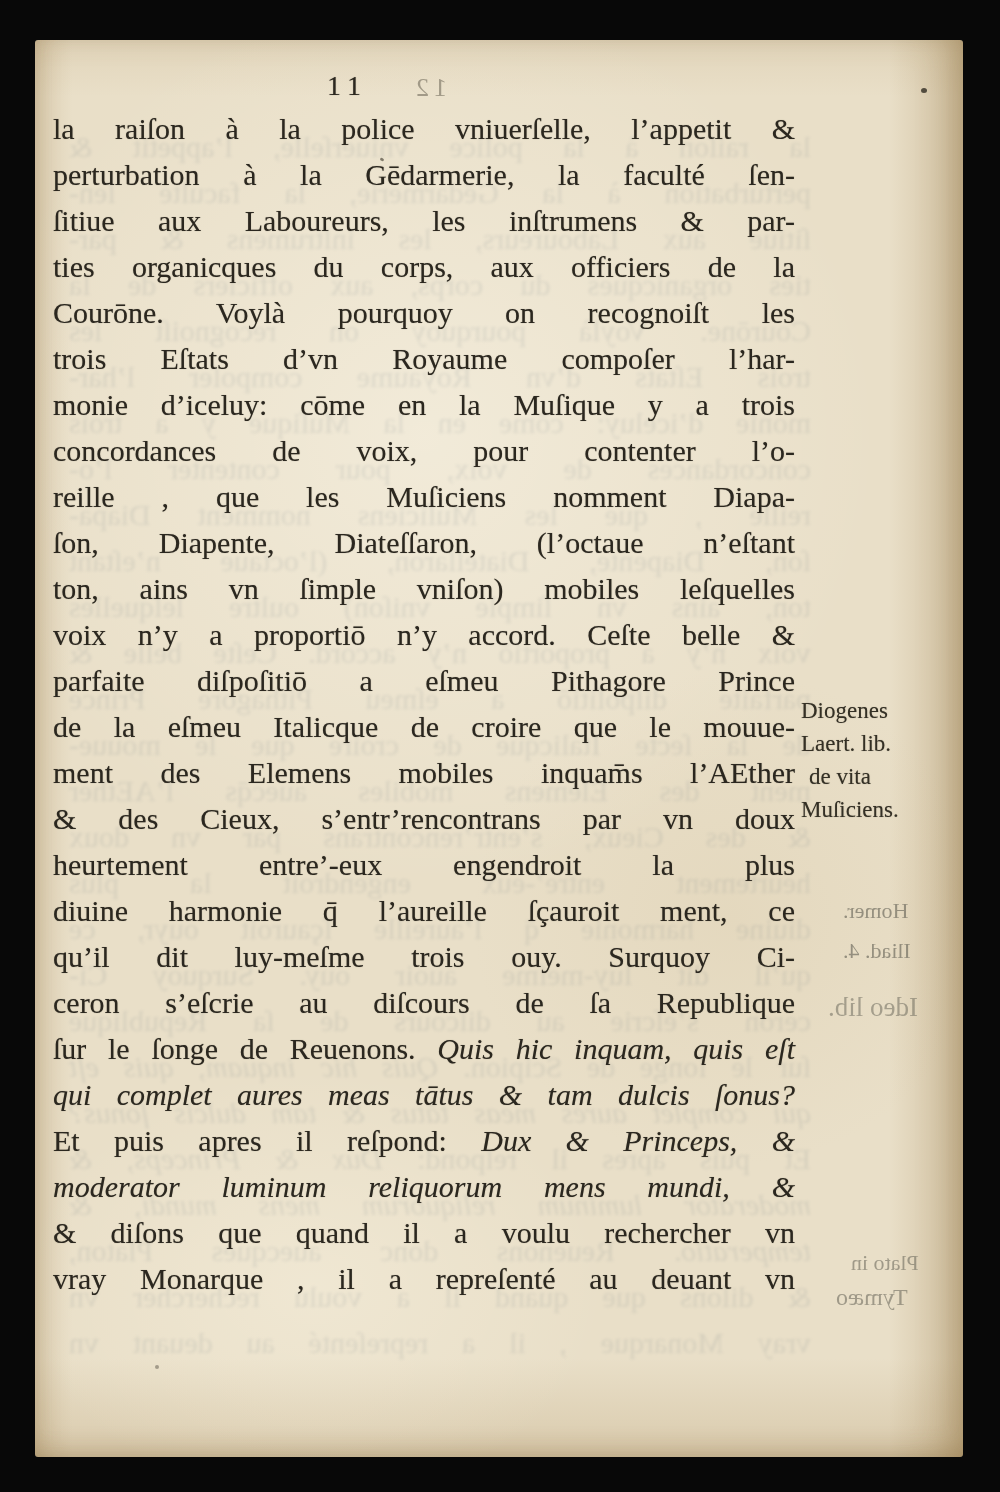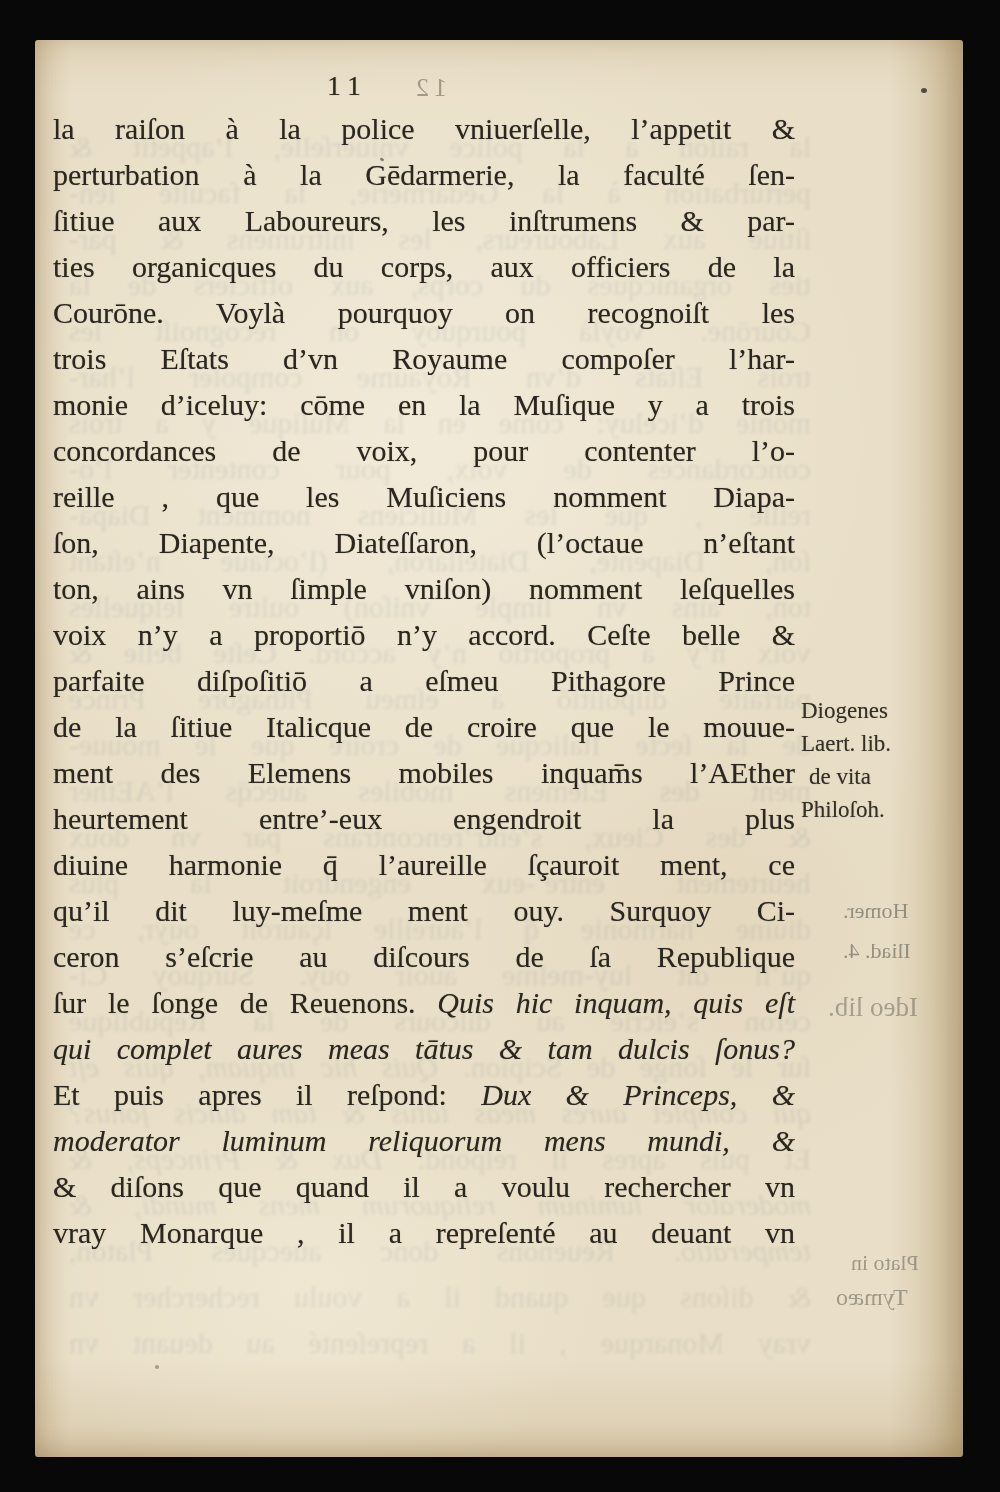--- a/index.html
+++ b/index.html
@@ -165,42 +165,43 @@
         <div class="line"><span>la raiſon à la police vniuerſelle, l’appetit &amp;</span></div>
         <div class="line"><span>perturbation à la Gēdarmerie, la faculté ſen-</span></div>
         <div class="line"><span>ſitiue aux Laboureurs, les inſtrumens &amp; par-</span></div>
         <div class="line"><span>ties organicques du corps, aux officiers de la</span></div>
         <div class="line"><span>Courōne. Voylà pourquoy on recognoiſt les</span></div>
         <div class="line"><span>trois Eſtats d’vn Royaume compoſer l’har-</span></div>
         <div class="line"><span>monie d’iceluy: cōme en la Muſique y a trois</span></div>
         <div class="line"><span>concordances de voix, pour contenter l’o-</span></div>
         <div class="line"><span>reille , que les Muſiciens nomment Diapa-</span></div>
         <div class="line"><span>ſon, Diapente, Diateſſaron, (l’octaue n’eſtant</span></div>
-        <div class="line"><span>ton, ains vn ſimple vniſon) nomment leſquelles</span></div>
+        <div class="line"><span>ton, ains vn ſimple vniſon) mobiles leſquelles</span></div>
         <div class="line"><span>voix n’y a proportiō n’y accord. Ceſte belle &amp;</span></div>
         <div class="line"><span>parfaite diſpoſitiō a eſmeu Pithagore Prince</span></div>
-        <div class="line"><span>de la ſitiue Italicque de croire que le mouue-</span></div>
+        <div class="line"><span>de la eſmeu Italicque de croire que le mouue-</span></div>
         <div class="line"><span>ment des Elemens mobiles inquam̄s l’AEther</span></div>
+        <div class="line"><span>&amp; des Cieux, s’entr’rencontrans par vn doux</span></div>
         <div class="line"><span>heurtement entre’-eux engendroit la plus</span></div>
         <div class="line"><span>diuine harmonie q̄ l’aureille ſçauroit ment, ce</span></div>
-        <div class="line"><span>qu’il dit luy-meſme ment ouy. Surquoy Ci-</span></div>
+        <div class="line"><span>qu’il dit luy-meſme trois ouy. Surquoy Ci-</span></div>
         <div class="line"><span>ceron s’eſcrie au diſcours de ſa Republique</span></div>
         <div class="line"><span>ſur le ſonge de Reuenons. </span><span class="it">Quis hic inquam, quis eſt</span></div>
         <div class="line"><span class="it">qui complet aures meas tātus &amp; tam dulcis ſonus?</span></div>
         <div class="line"><span>Et puis apres il reſpond: </span><span class="it">Dux &amp; Princeps, &amp;</span></div>
         <div class="line"><span class="it">moderator luminum reliquorum mens mundi, &amp;</span></div>
         <div class="line"><span>&amp; diſons que quand il a voulu rechercher vn</span></div>
         <div class="line"><span>vray Monarque , il a repreſenté au deuant vn</span></div>
       </div>
 
     <div class="margin-note" id="margin-note">
         <div class="mnote-line">Diogenes</div>
         <div class="mnote-line">Laert. lib.</div>
         <div class="mnote-line">de vita</div>
-        <div class="mnote-line">Philoſoh.</div>
+        <div class="mnote-line">Muſiciens.</div>
       </div>
 
     <div class="speck speck-1"></div>
     <div class="speck speck-2"></div>
     <div class="speck speck-3"></div>
   <div class="bleed-note bleed-0">Homer.</div>
       <div class="bleed-note bleed-1">Iliad. 4.</div>
       <div class="bleed-note bleed-2">Ideo lib.</div>
       <div class="bleed-note bleed-3">Plato in</div>
       <div class="bleed-note bleed-4">Tymæo</div>

